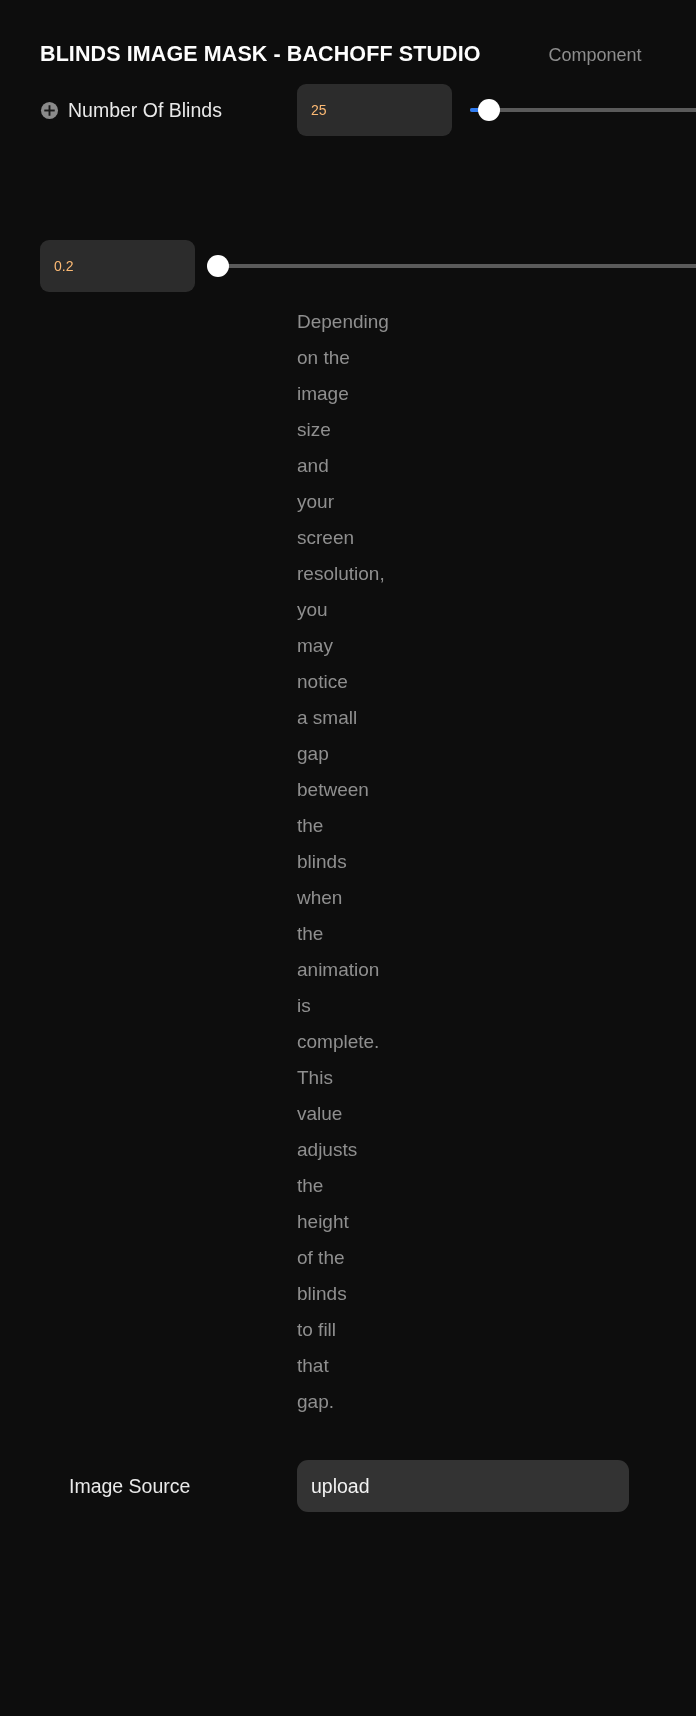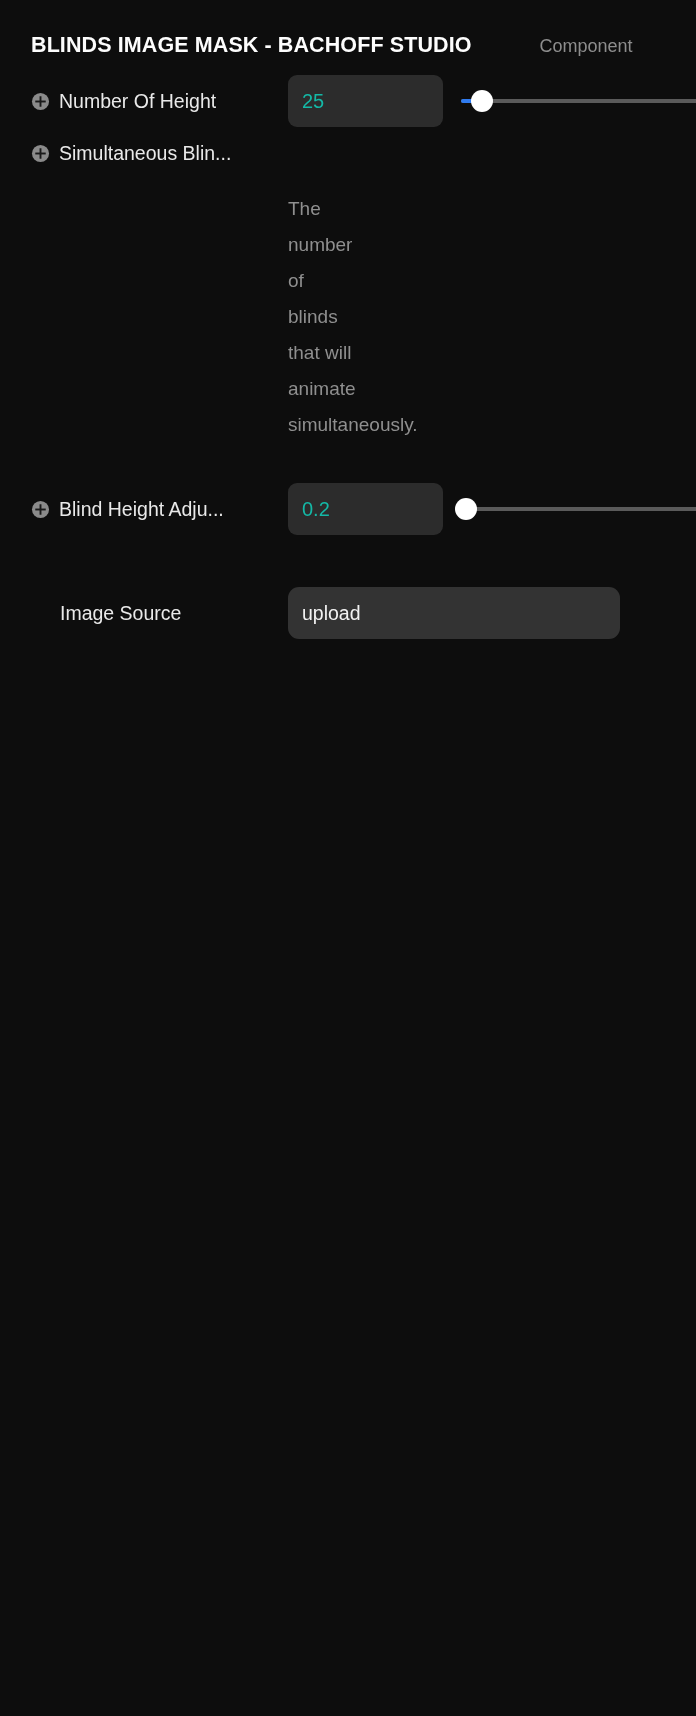--- a/index.html
+++ b/index.html
@@ -8,21 +8,21 @@
     height: 1716px;
     background: #0d0d0d;
     font-family: "Liberation Sans", sans-serif;
     overflow: hidden;
   }
   .panel {
     width: 696px;
     height: 1332px;
     background: #0d0d0d;
     position: relative;
-    padding: 7px;
+    padding: 16px;
   }
 
   
   .header {
     display: flex;
     align-items: baseline;
     padding: 26px 0 0 24px;
     height: 68px;
   }
   .header-title {
@@ -74,22 +74,22 @@
     gap: 18px;
     min-width: 0;
   }
 
   
   .text-input {
     background: #2c2c2c;
     border: none;
     border-radius: 9px;
     height: 52px;
-    color: #14b8a6;
-    font-size: 20px;
+    color: #fdba74;
+    font-size: 14px;
     font-family: "Liberation Sans", sans-serif;
     padding: 0 14px;
     outline: none;
     white-space: nowrap;
     overflow: hidden;
     display: flex;
     align-items: center;
   }
   .text-input.num { width: 155px; }
 
@@ -165,71 +165,51 @@
 
   <div class="row">
     <div class="label-cell">
       <span class="plus-icon">
         <svg viewBox="0 0 20 20" width="19" height="19">
             <circle cx="10" cy="10" r="9" fill="#8a8a8a"></circle>
             <rect x="9" y="4.5" width="2" height="11" fill="#1a1a1a"></rect>
             <rect x="4.5" y="9" width="11" height="2" fill="#1a1a1a"></rect>
           </svg>
       </span>
-      <span class="label-text">Number Of Height</span>
+      <span class="label-text">Number Of Blinds</span>
     </div>
     <div class="control-cell">
       <div class="text-input num">25</div>
       <div class="slider">
         <div class="slider-track"></div>
         <div class="slider-fill" style="width:9%"></div>
         <div class="slider-thumb" style="left:9%"></div>
       </div>
     </div>
   </div>
 
   <div class="row">
-    <div class="label-cell">
-      <span class="plus-icon">
-        <svg viewBox="0 0 20 20" width="19" height="19">
-            <circle cx="10" cy="10" r="9" fill="#8a8a8a"></circle>
-            <rect x="9" y="4.5" width="2" height="11" fill="#1a1a1a"></rect>
-            <rect x="4.5" y="9" width="11" height="2" fill="#1a1a1a"></rect>
-          </svg>
-      </span>
-      <span class="label-text">Simultaneous Blin...</span>
-    </div>
   </div>
 
   <div class="spacer-sm"></div>
-  <div class="help">The number of blinds that will animate simultaneously.</div>
   <div class="spacer-lg"></div>
 
   <div class="row">
-    <div class="label-cell">
-      <span class="plus-icon">
-        <svg viewBox="0 0 20 20" width="19" height="19">
-            <circle cx="10" cy="10" r="9" fill="#8a8a8a"></circle>
-            <rect x="9" y="4.5" width="2" height="11" fill="#1a1a1a"></rect>
-            <rect x="4.5" y="9" width="11" height="2" fill="#1a1a1a"></rect>
-          </svg>
-      </span>
-      <span class="label-text">Blind Height Adju...</span>
-    </div>
     <div class="control-cell">
       <div class="text-input num">0.2</div>
       <div class="slider">
         <div class="slider-track"></div>
         <div class="slider-fill" style="width:0%"></div>
         <div class="slider-thumb" style="left:5px"></div>
       </div>
     </div>
   </div>
 
   <div class="spacer-sm"></div>
+  <div class="help">Depending on the image size and your screen resolution, you may notice a small gap between the blinds when the animation is complete. This value adjusts the height of the blinds to fill that gap.</div>
   <div class="spacer-lg"></div>
 
   <div class="row">
     <div class="label-cell indent">
       <span class="label-text">Image Source</span>
     </div>
     <div class="control-cell">
       <div class="select">
         <span>upload</span>
 

